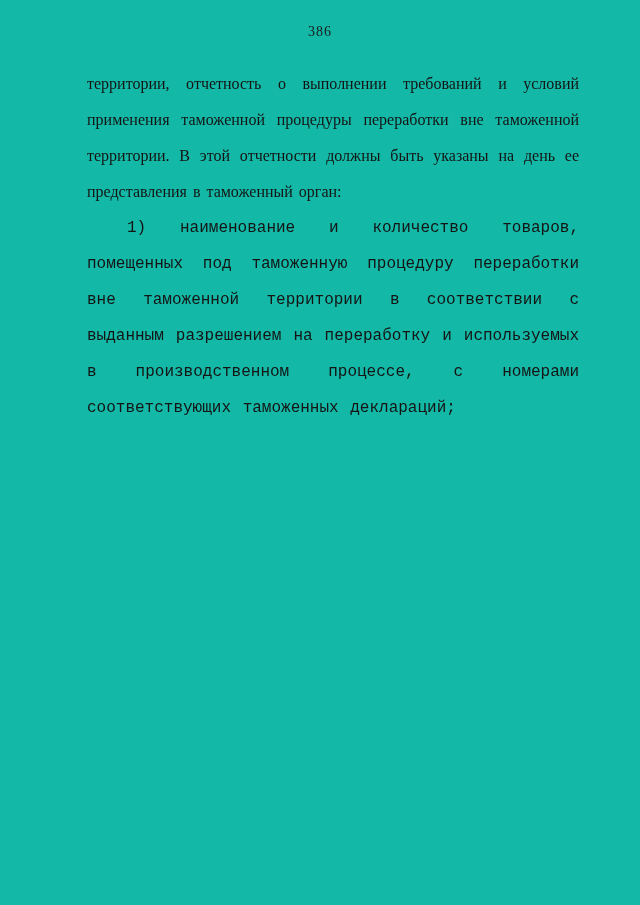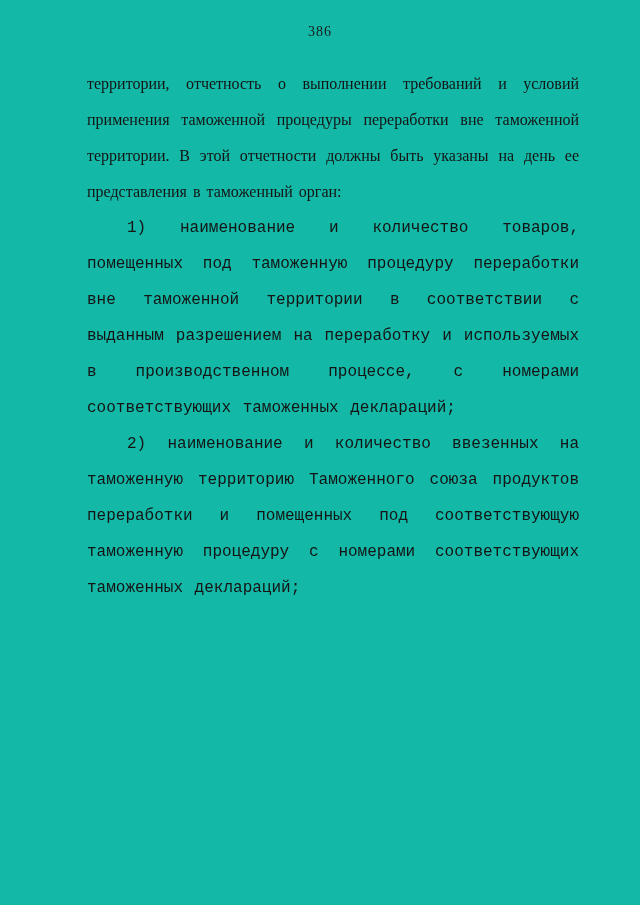--- a/index.html
+++ b/index.html
@@ -60,20 +60,19 @@
 <div class="page">
 
   <div class="page-number">386</div>
 
   <div class="text-block">
 
     <p class="para">территории, отчетность о выполнении требований и условий применения таможенной процедуры переработки вне таможенной территории. В этой отчетности должны быть указаны на день ее представления в таможенный орган:</p>
 
     <p class="para indent">1) наименование и количество товаров, помещенных под таможенную процедуру переработки вне таможенной территории в соответствии с выданным разрешением на переработку и используемых в производственном процессе, с номерами соответствующих таможенных деклараций;</p>
 
-    <p class="para indent">2) наименование и количество ввезенных на таможенную территорию Таможенного союза продуктов переработки и помещенных под соответствующую таможенную процедуру с номерами соответствующих таможенных деклараций;</p>
 
 
 
 
   </div>
 
 </div>
 
 </body></html>

